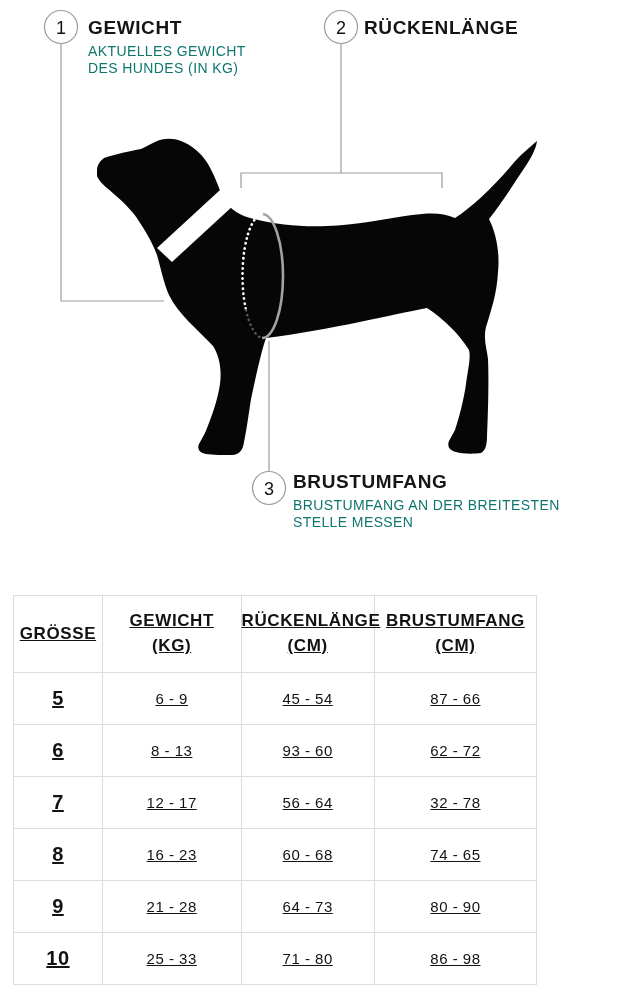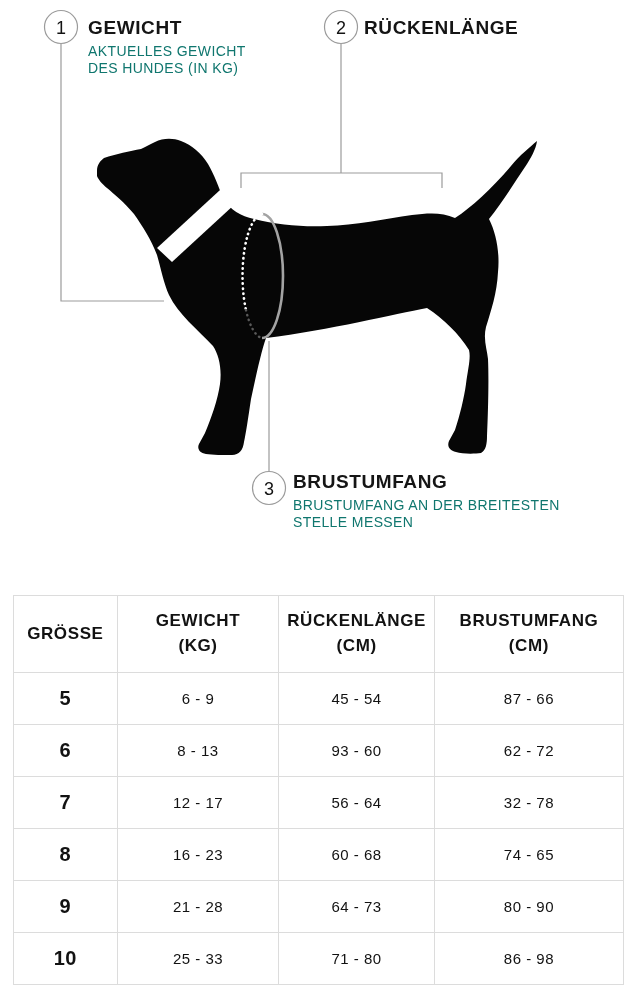--- a/index.html
+++ b/index.html
@@ -19,22 +19,22 @@
   }
   .ann-desc{
     margin-top:4px;font-size:14px;letter-spacing:0.4px;color:#0f766e;
     line-height:17px;white-space:pre-line;
   }
   .ann-1{left:88px;top:17px;}
   .ann-2{left:364px;top:17px;}
   .ann-3{left:293px;top:471px;}
 
   .size-table{
-    position:absolute;left:13px;top:595px;width:611px;
-    border-collapse:collapse;table-layout:fixed;
+    position:absolute;left:13px;top:595px;width:524px;
+    border-collapse:collapse;table-layout:fixed;text-decoration:underline;
   }
   .size-table th,.size-table td{
     border:1px solid #dcdcdc;text-align:center;vertical-align:middle;
     padding:0;color:#121212;
   }
   .size-table thead tr{height:77px;}
   .size-table tbody tr{height:52px;}
   .size-table thead th{
     font-size:17px;font-weight:bold;letter-spacing:0.6px;line-height:1.45;
   }

